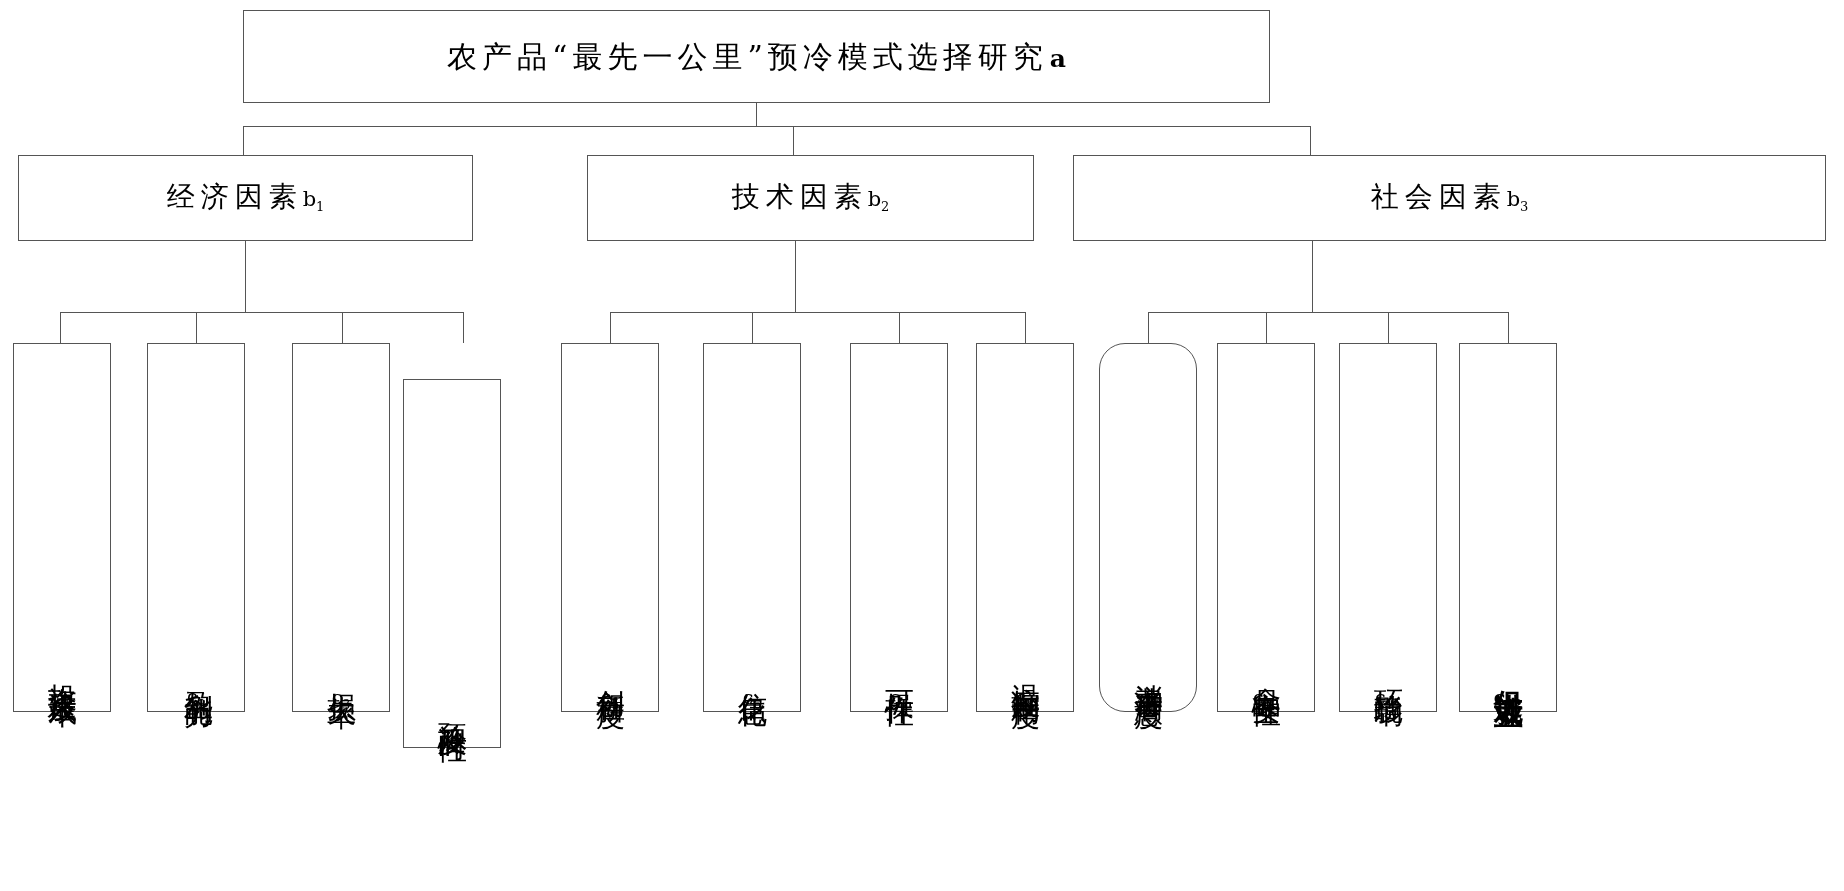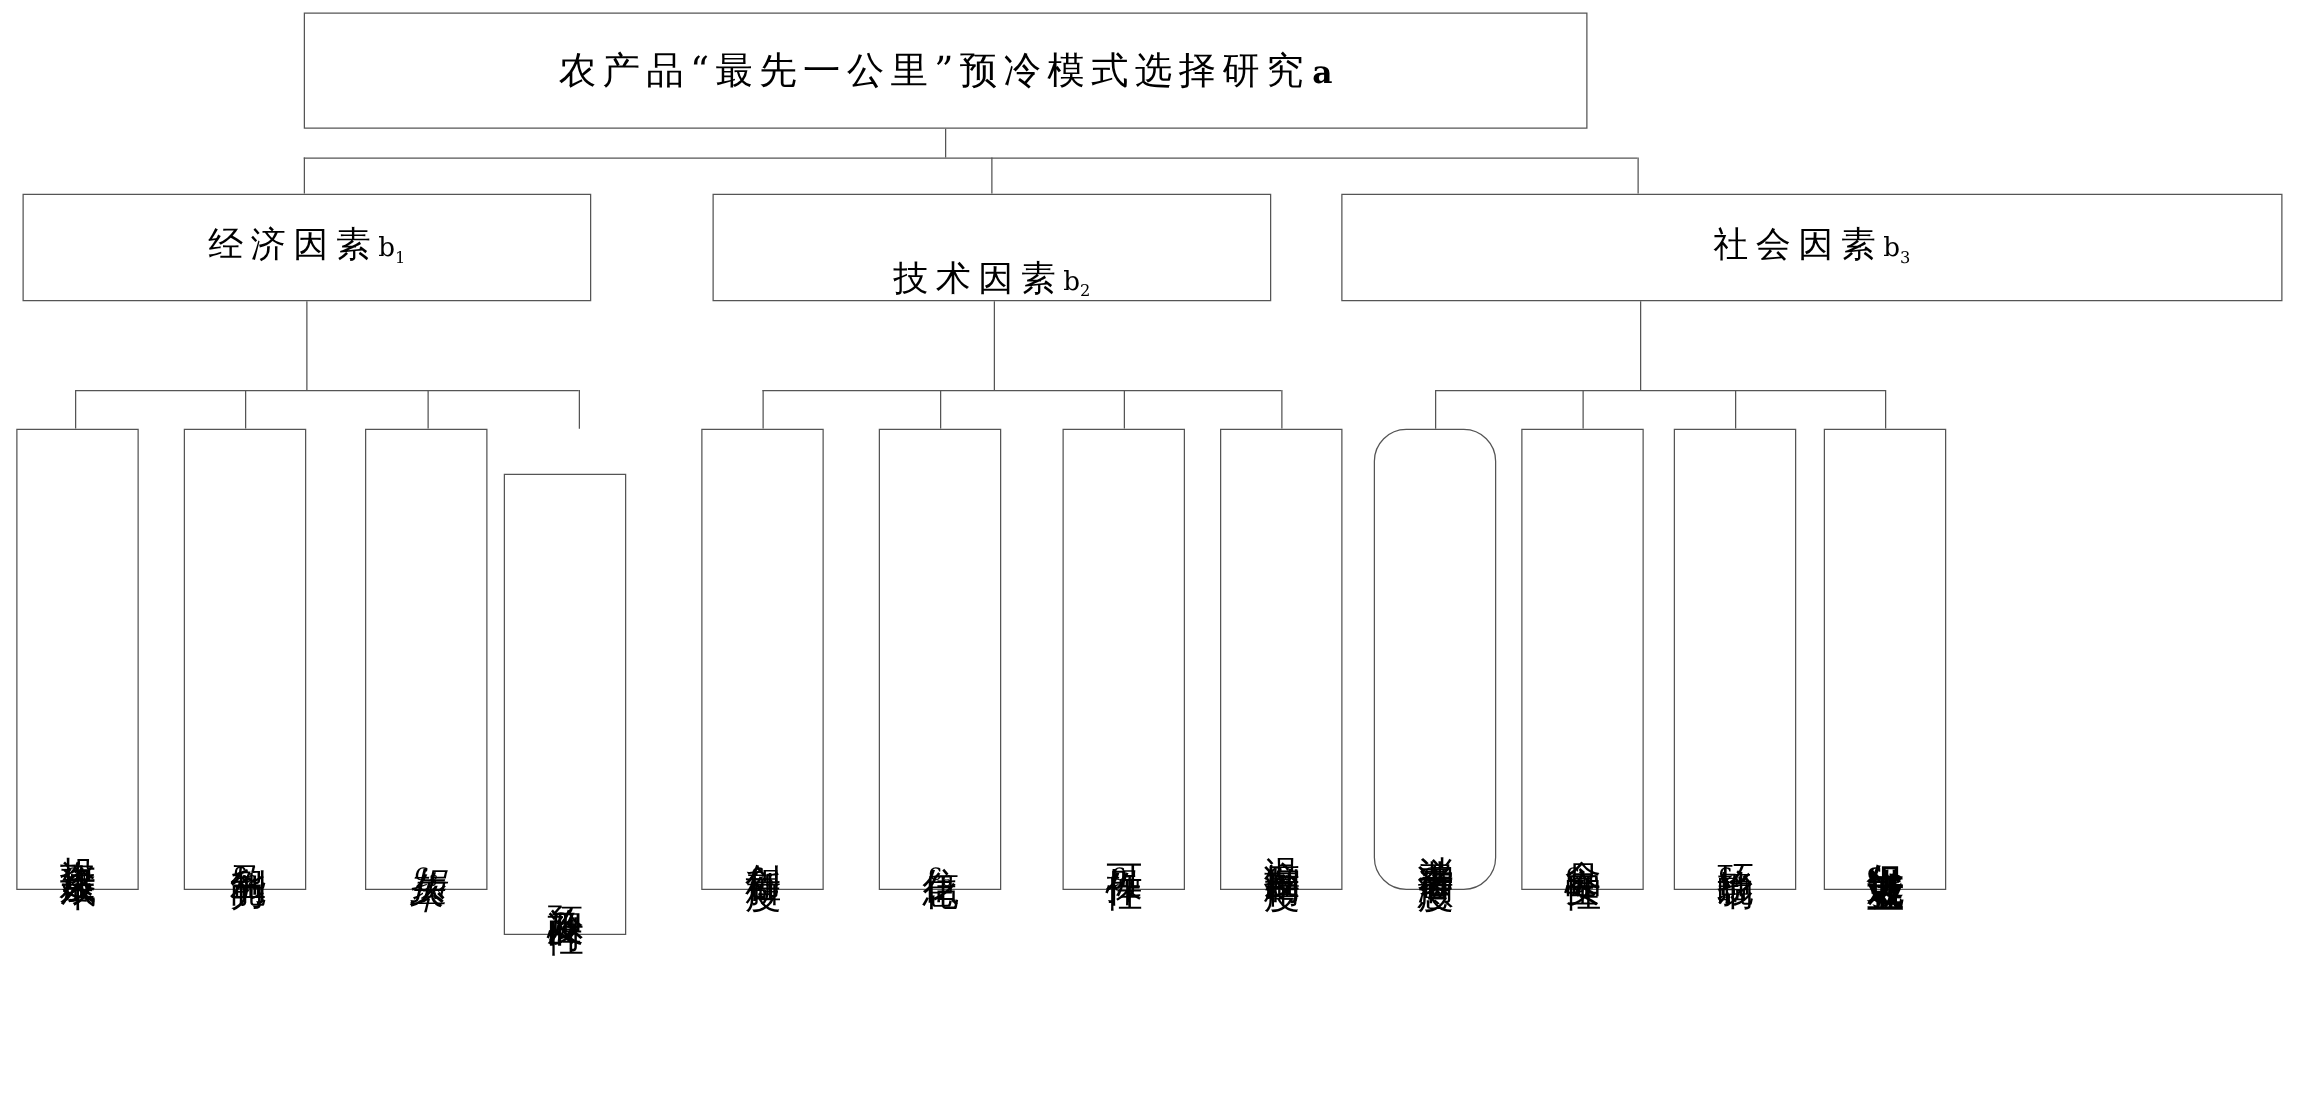--- a/index.html
+++ b/index.html
@@ -119,21 +119,21 @@
   <div class="line-v" style="left:243px; top:126px; height:29px;"></div>
   <div class="line-v" style="left:793px; top:126px; height:29px;"></div>
   <div class="line-v" style="left:1310px; top:126px; height:29px;"></div>
 
   <div class="box lvl2" style="left:18px; width:455px;">
     <span class="lvl2-text">
       <span>经济因素</span><span class="tag"><span>b</span><sub>1</sub></span>
     </span>
   </div>
 
-  <div class="box lvl2" style="left:570px; width:447px;align-items:flex-end;">
+  <div class="box lvl2" style="left:587px; width:447px;">
     <span class="lvl2-text">
       <span>技术因素</span><span class="tag"><span>b</span><sub>2</sub></span>
     </span>
   </div>
 
   <div class="box lvl2" style="left:1073px; width:753px;">
     <span class="lvl2-text">
       <span>社会因素</span><span class="tag"><span>b</span><sub>3</sub></span>
     </span>
   </div>
@@ -162,21 +162,21 @@
   <div class="box leaf" style="left:13px; width:98px;">
     <span class="leaf-label">投资建设成本</span>
     <span class="leaf-code"><span>c</span><sub>1</sub></span>
   </div>
 
   <div class="box leaf" style="left:147px; width:98px;font-family:Liberation Mono, monospace;">
     <span class="leaf-label">盈利能力</span>
     <span class="leaf-code"><span>c</span><sub>2</sub></span>
   </div>
 
-  <div class="box leaf" style="left:292px; width:98px;font-style:italic;">
+  <div class="box leaf" style="left:292px; width:98px;">
     <span class="leaf-label">损失率</span>
     <span class="leaf-code"><span>c</span><sub>3</sub></span>
   </div>
 
   <div class="box leaf" style="left:403px; width:98px;margin-top:36px;">
     <span class="leaf-label">预冷及时性</span>
     <span class="leaf-code"><span>c</span><sub>4</sub></span>
   </div>
 
   <div class="box leaf" style="left:561px; width:98px;align-items:center;">

